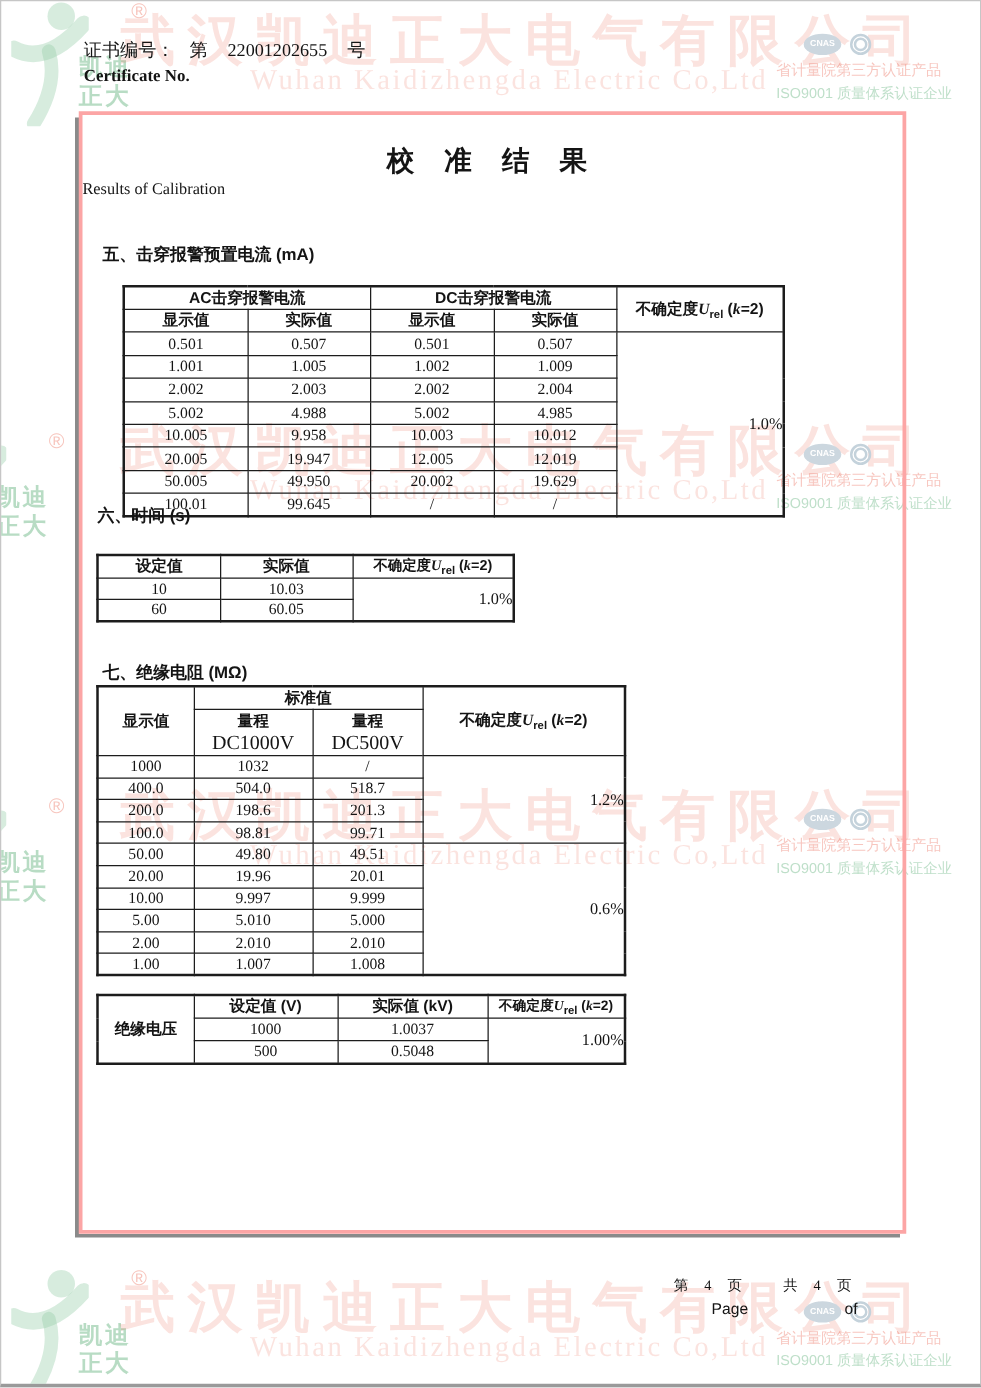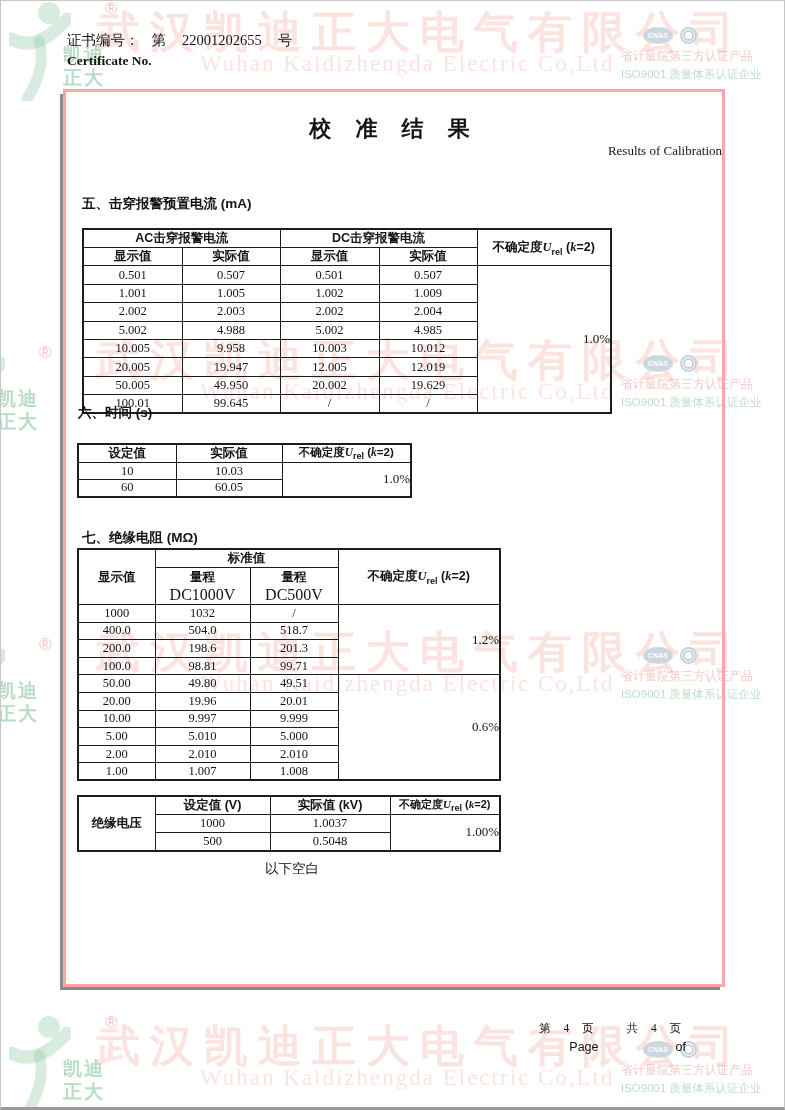--- a/index.html
+++ b/index.html
@@ -33,33 +33,33 @@
   .cert-line{position:absolute;left:66px;top:30px;font-size:14.5px;z-index:2;}
   .cert-line .g1{margin-left:12px;} .cert-line .num{margin:0 16px;font-family:"Liberation Serif",serif;}
   .cert-en{position:absolute;left:66px;top:52px;font-size:13.5px;font-weight:bold;z-index:2;
            font-family:"Liberation Serif",serif;}
 
   
   .box{position:absolute;left:62px;top:88px;width:662px;height:898px;border:3px solid #fca5a5;
        box-sizing:border-box;box-shadow:-4px 4px 0 -1px #8a8a8a;z-index:1;}
   .title-cn{position:absolute;top:22px;left:0;width:100%;text-align:center;font-size:22px;
             font-weight:bold;letter-spacing:9px;}
-  .title-en{position:absolute;top:51px;left:0;width:100%;text-align:right;font-size:13px;
+  .title-en{position:absolute;top:51px;left:0;width:100%;text-align:left;font-size:13px;
             font-family:"Liberation Serif",serif;}
   .sec{position:absolute;font-size:13.5px;font-weight:bold;}
   .sec5{left:16px;top:103px;} .sec6{left:12px;top:312px;} .sec7{left:16px;top:437px;}
 
   table{position:absolute;border-collapse:collapse;table-layout:fixed;border:2px solid #1c1c1c;}
   th,td{border:1px solid #1c1c1c;text-align:center;vertical-align:middle;padding:0;overflow:hidden;}
   th{font-size:12.5px;font-weight:bold;}
   td{font-size:12.5px;font-family:"Liberation Serif",serif;}
   .unc-cell{font-size:13px;font-family:"Liberation Serif",serif;text-align:right;}
   .unc i{font-family:"Liberation Serif",serif;}
   .unc sub{font-size:9px;}
-  #t1{left:16px;top:136px;width:528px;} #t1 tr{height:18.4px;}
+  #t1{left:32px;top:136px;width:528px;} #t1 tr{height:18.4px;}
   #t2{left:11px;top:351px;width:333px;} #t2 tr{height:17px;}
   #t3{left:11px;top:456px;width:422px;} #t3 tr{height:17.6px;}
   #t3 tr.h1{height:17px;} #t3 tr.h2{height:37px;}
   #t3 .two-line span{display:block;line-height:17px;}
   #t3 .two-line .rng{font-weight:bold;font-family:"Liberation Sans",sans-serif;}
   #t3 .two-line .val{font-weight:normal;font-family:"Liberation Serif",serif;font-size:16px;}
   #t4{left:11px;top:703px;width:422px;} #t4 tr{height:18px;}
   .blank-note{position:absolute;left:0;top:768px;width:452px;text-align:center;font-size:13.5px;}
 
   
@@ -369,21 +369,20 @@
             <td>1.0037</td>
         <td rowspan="2" class="unc-cell">1.00%</td>
       </tr>
       <tr>
             <td>500</td>
             <td>0.5048</td>
           </tr>
     </tbody>
       </table>
 
-    <div class="blank-note">以下空白</div>
   </div>
 
   <div class="footer">
     <div class="fcol">
       <div class="fcn">第 4 页</div>
       <div class="fen">Page</div>
     </div>
     <div class="fcol">
       <div class="fcn">共 4 页</div>
       <div class="fen">of</div>

